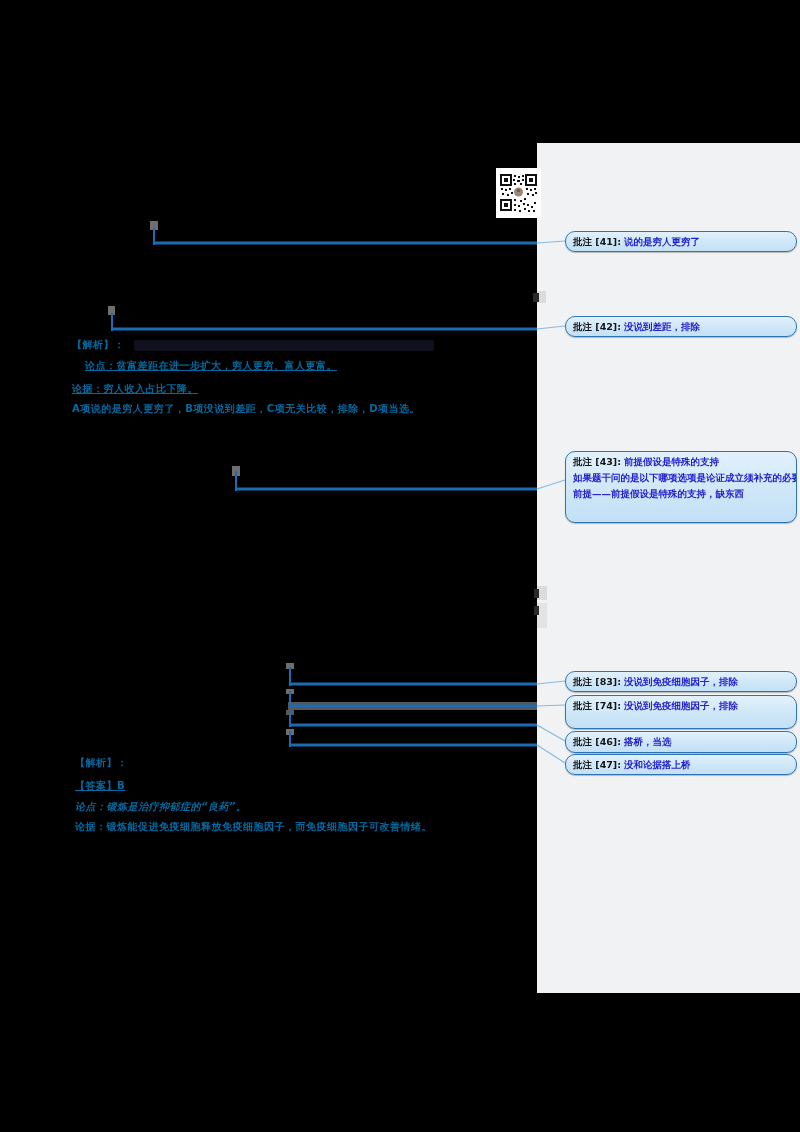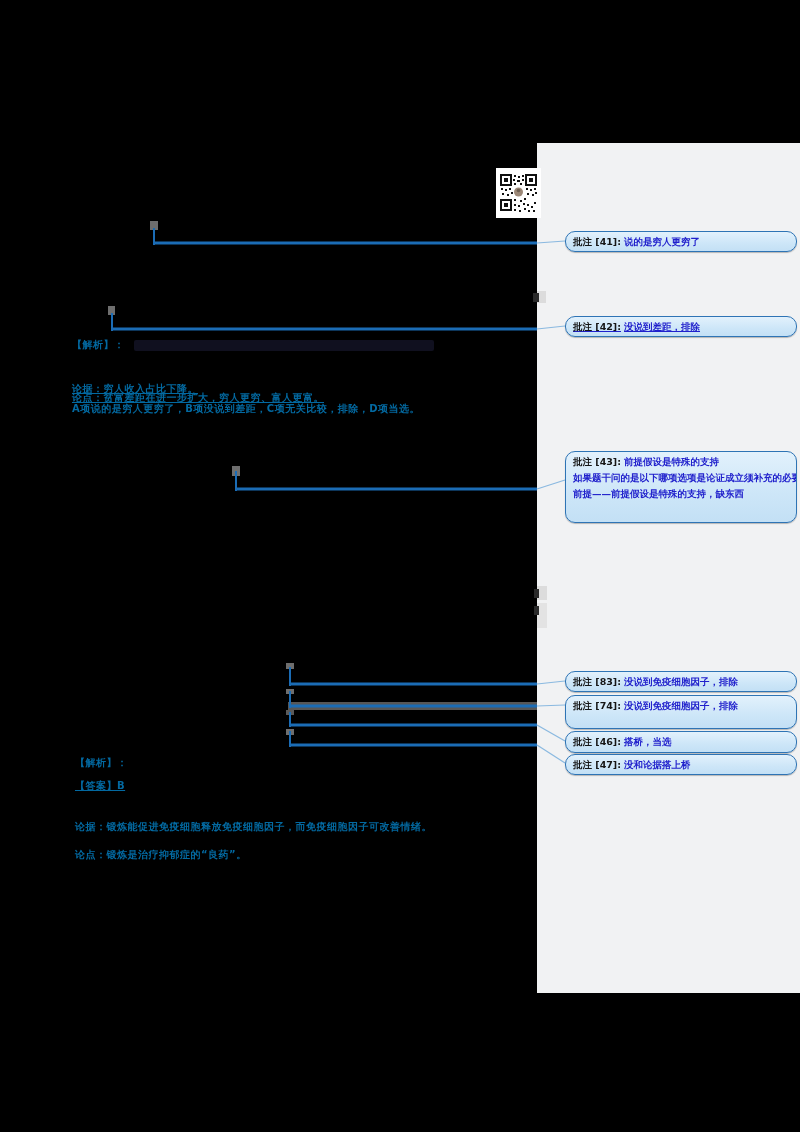--- a/index.html
+++ b/index.html
@@ -138,21 +138,21 @@
   </g>
   <circle cx="22.5" cy="24" r="5.5" fill="#ffffff"></circle>
   <circle cx="22.5" cy="24" r="4.5" fill="#9c8877"></circle>
   <circle cx="22.5" cy="22.5" r="1.8" fill="#6f6052"></circle>
 </svg>
 
 <div class="comment" style="top:231px;height:21px;">
   <span class="clabel">批注 [41]:</span><span class="cline">说的是穷人更穷了</span>
 </div>
 
-<div class="comment" style="top:316px;height:21px;text-decoration:underline;">
+<div class="comment" style="top:316px;height:21px;">
   <span class="clabel">批注 [42]:</span><span class="cline">没说到差距，排除</span>
 </div>
 
 <div class="comment" style="top:451px;height:72px;">
   <div><span class="clabel">批注 [43]:</span><span class="cline">前提假设是特殊的支持</span></div>
   <div class="cline">如果题干问的是以下哪项选项是论证成立须补充的必要</div>
   <div class="cline">前提——前提假设是特殊的支持，缺东西</div>
 </div>
 
 <div class="comment" style="top:671px;height:21px;">
@@ -166,20 +166,20 @@
 <div class="comment" style="top:731px;height:22px;">
   <span class="clabel">批注 [46]:</span><span class="cline">搭桥，当选</span>
 </div>
 
 <div class="comment" style="top:754px;height:21px;">
   <span class="clabel">批注 [47]:</span><span class="cline">没和论据搭上桥</span>
 </div>
 
 <div class="ana" style="left:72px;top:338px;">【解析】：</div>
 <div class="dark-bar" style="left:134px;top:340px;width:300px;height:11px;"></div>
-<div class="ana u" style="left:72px;top:359px;margin-top:32px;">论点：贫富差距在进一步扩大，穷人更穷、富人更富。</div>
+<div class="ana u" style="left:85px;top:359px;">论点：贫富差距在进一步扩大，穷人更穷、富人更富。</div>
 <div class="ana u" style="left:72px;top:382px;">论据：穷人收入占比下降。</div>
 <div class="ana" style="left:72px;top:402px;">A项说的是穷人更穷了，B项没说到差距，C项无关比较，排除，D项当选。</div>
 
 <div class="ana" style="left:75px;top:756px;">【解析】：</div>
 <div class="ana u" style="left:75px;top:779px;">【答案】B</div>
-<div class="ana" style="left:75px;top:848px;">论点：锻炼是治疗抑郁症的“良药”。</div>
+<div class="ana" style="left:75px;top:800px;font-style:italic;">论点：锻炼是治疗抑郁症的“良药”。</div>
 <div class="ana" style="left:75px;top:820px;">论据：锻炼能促进免疫细胞释放免疫细胞因子，而免疫细胞因子可改善情绪。</div>
 
 </body></html>

